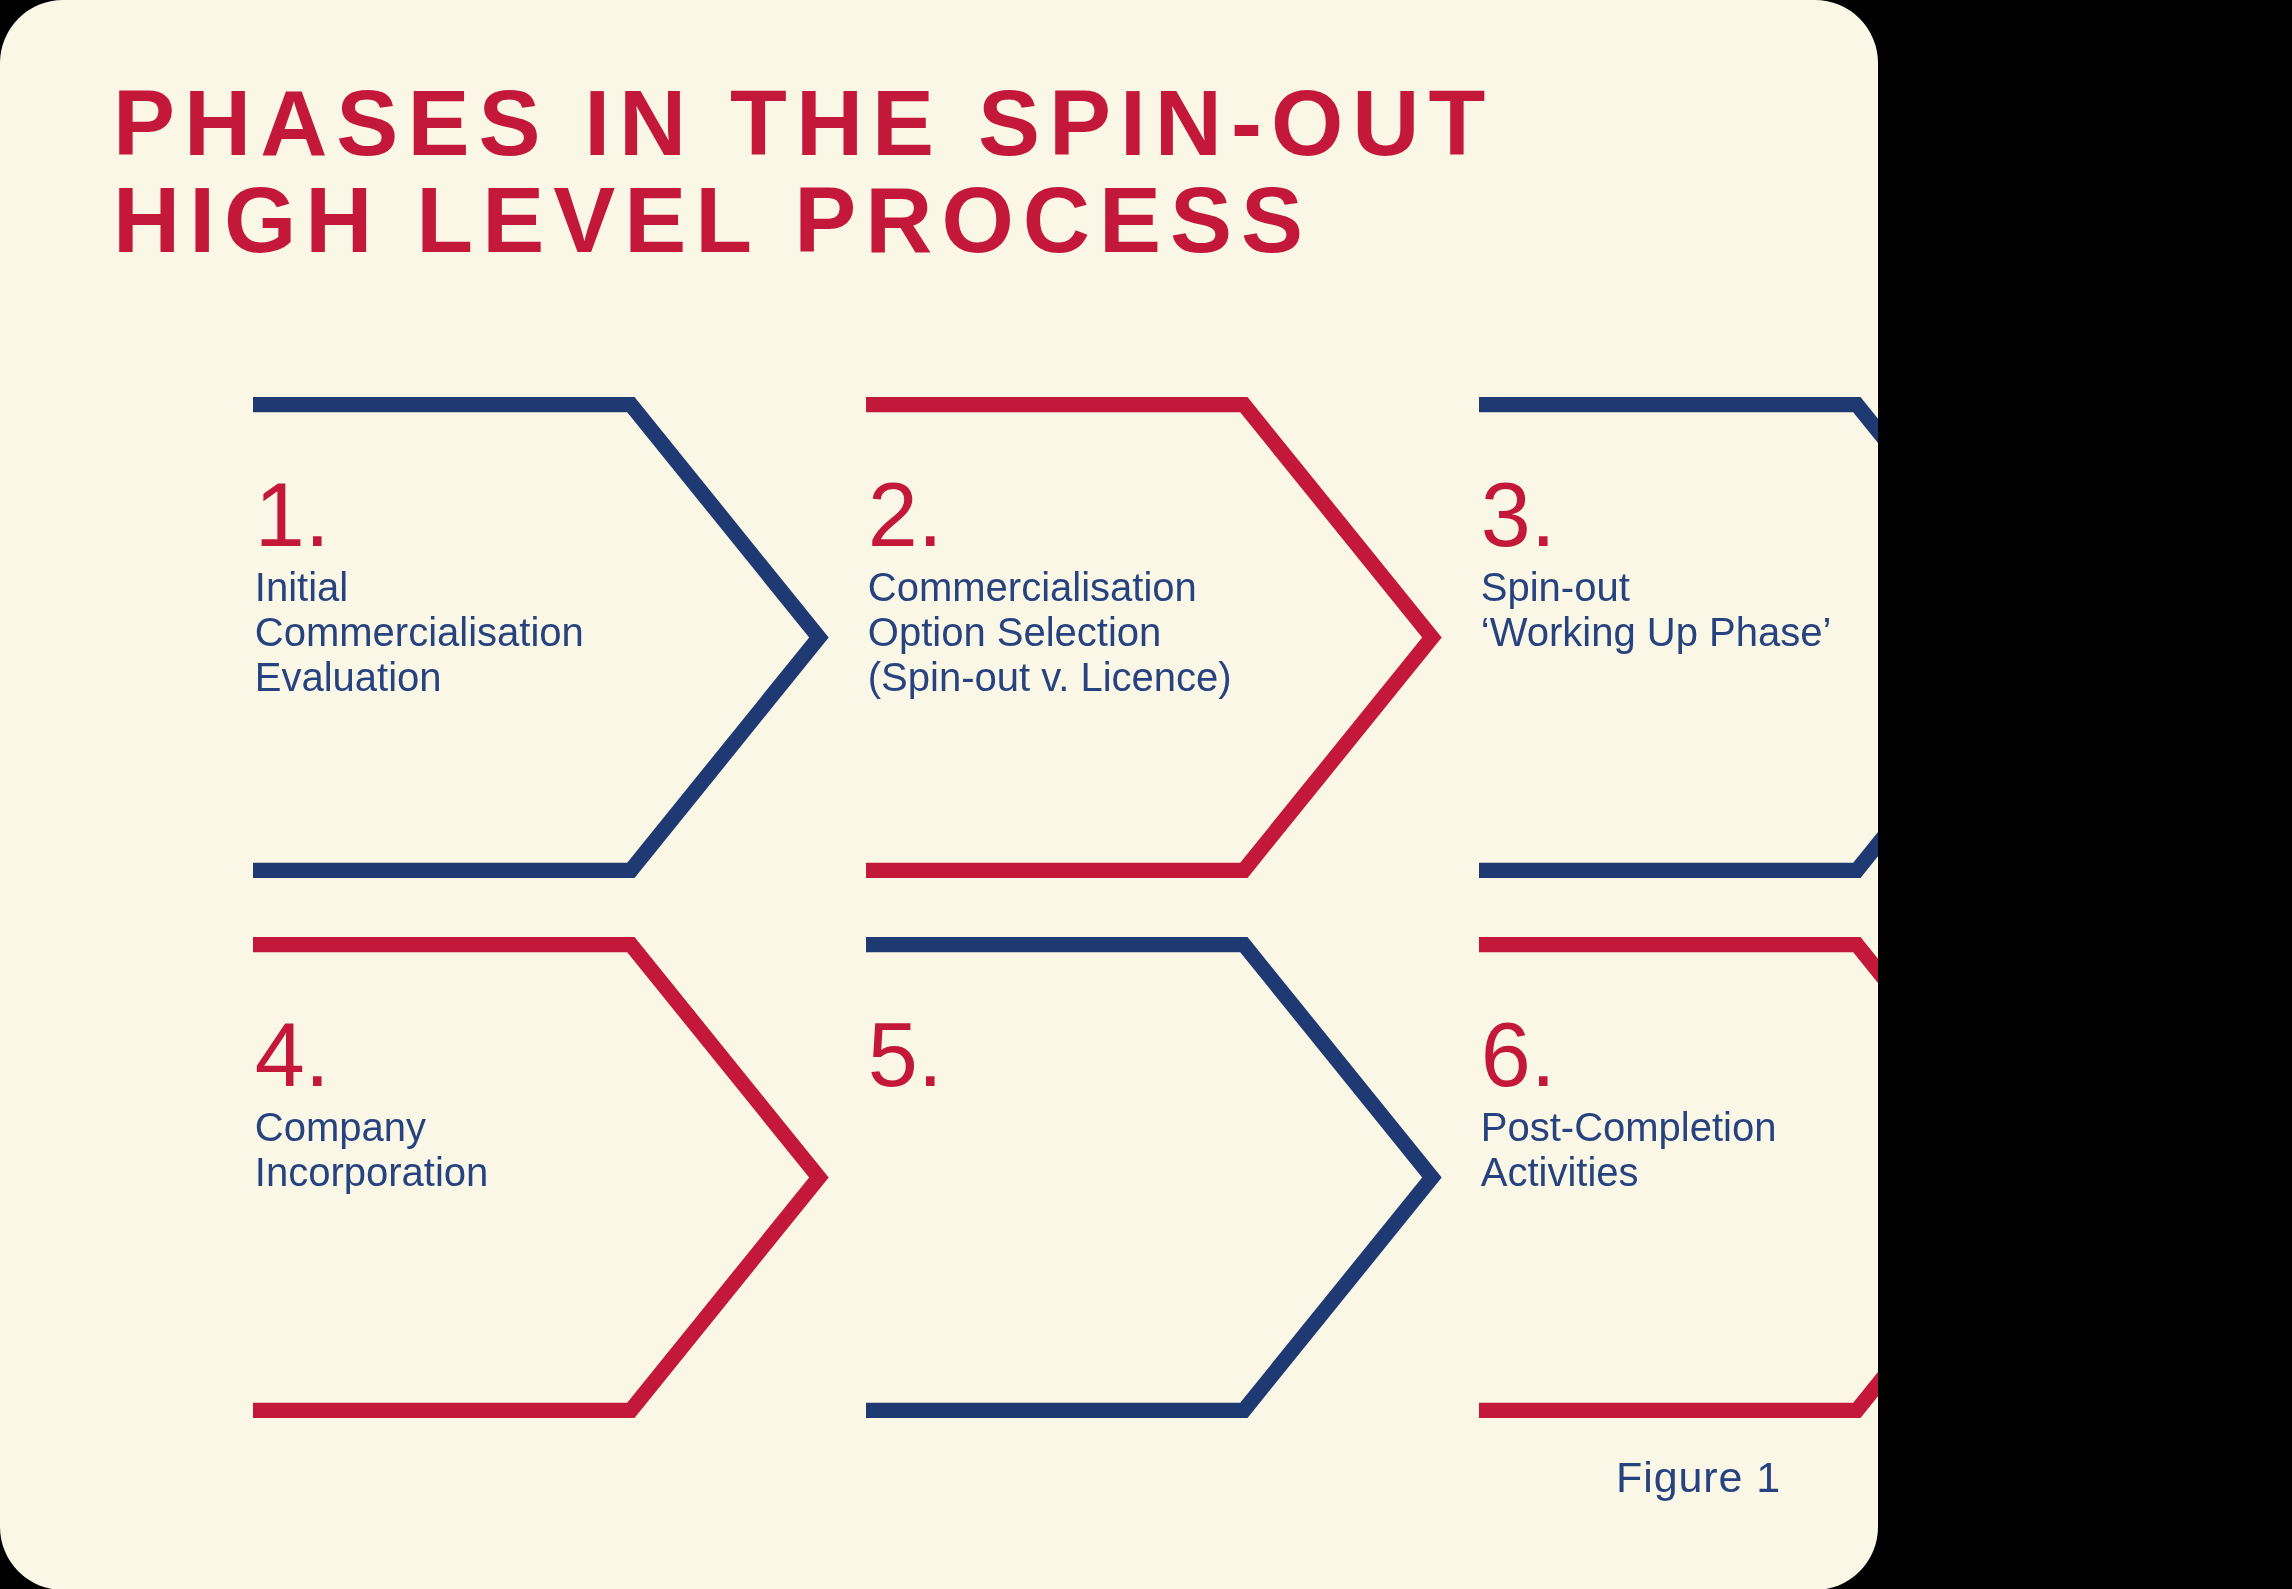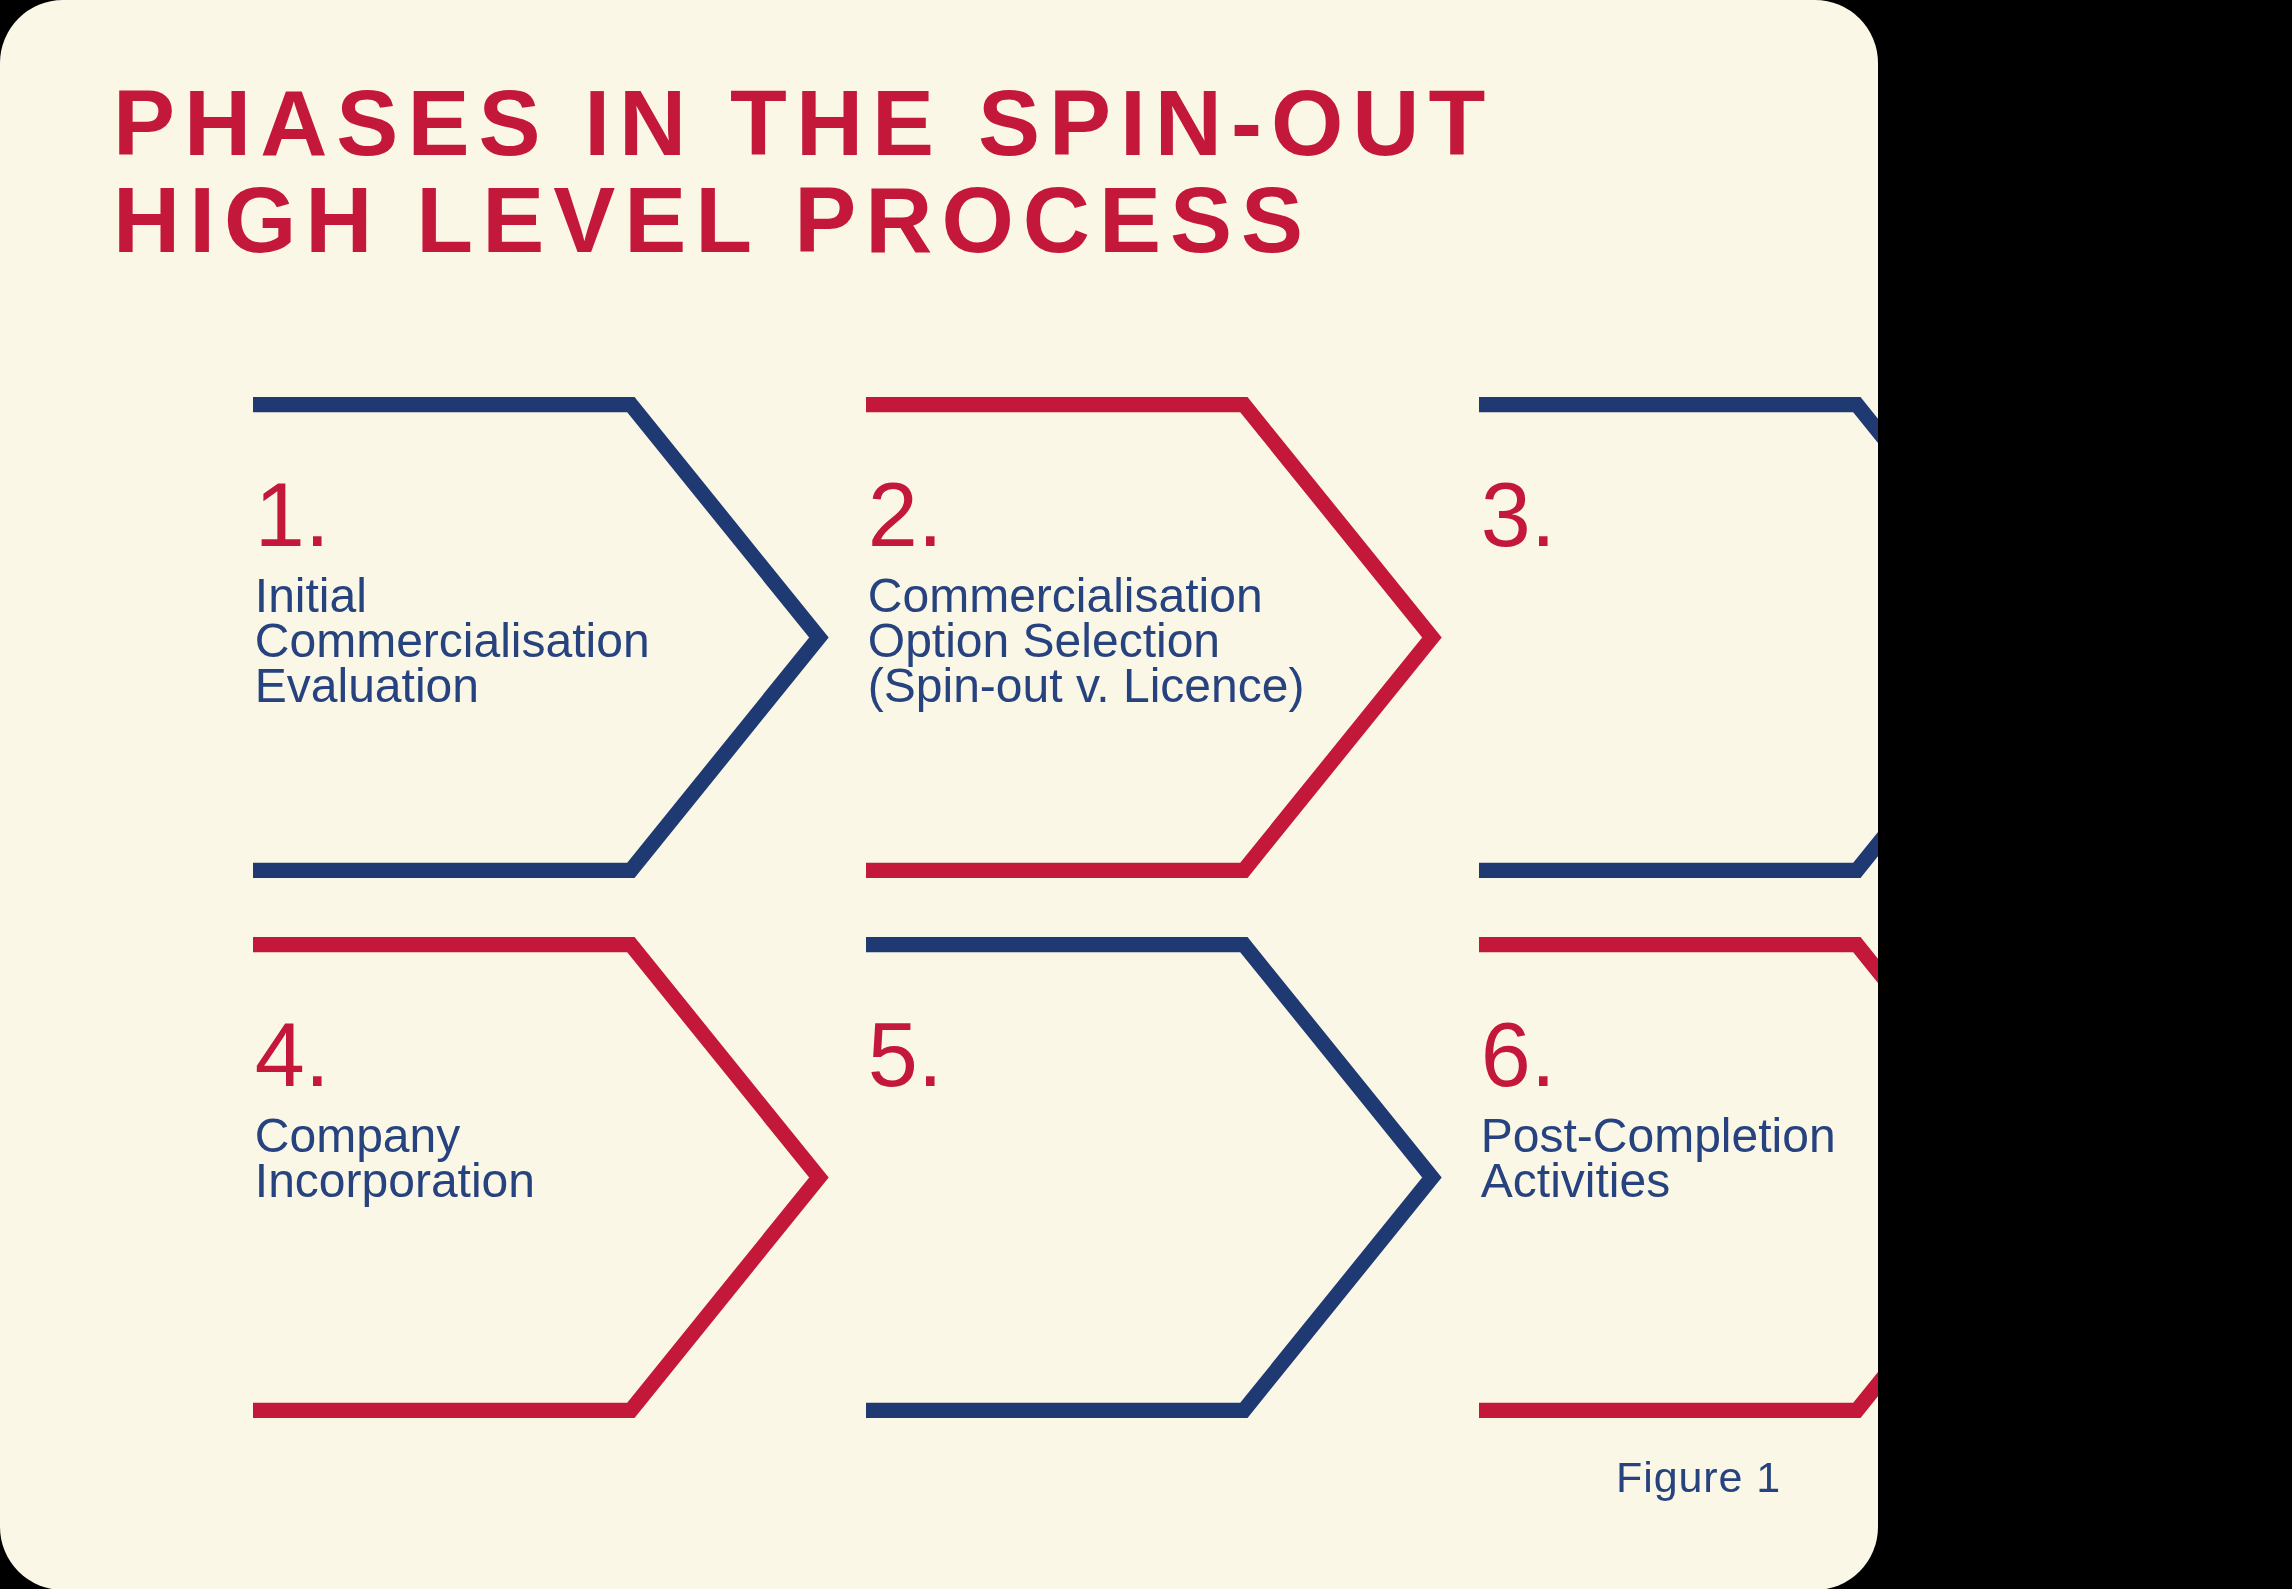--- a/index.html
+++ b/index.html
@@ -52,23 +52,23 @@
     left: 1.8px;
     top: 73px;
     font-size: 90px;
     line-height: 90px;
     font-weight: 400;
     color: var(--red, #C4183A);
   }
   .label {
     position: absolute;
     left: 1.8px;
-    top: 176px;
+    top: 168px;
     width: 502px;
-    font-size: 48px;
+    font-size: 40px;
     line-height: 45px;
     font-weight: 400;
     color: var(--text-blue, #27437F);
     white-space: pre-line;
   }
   .figure-caption {
     position: absolute;
     right: 97px;
     top: 1454px;
     font-size: 43px;
@@ -110,20 +110,22 @@
     <div class="label">Commercialisation
 Option Selection
 (Spin-out v. Licence)</div>
   </div>
 
   <div class="cell pos-r0c2" data-color="blue">
     <svg width="591" height="481" viewBox="0 0 660 537" aria-hidden="true">
       <polyline points="0,8.5 422,8.5 632,268.5 422,528.5 0,528.5"></polyline>
     </svg>
     <div class="num">3.</div>
+    <div class="label">Spin-out
+‘Working Up Phase’</div>
   </div>
 
   <div class="cell pos-r1c0" data-color="red">
     <svg width="591" height="481" viewBox="0 0 660 537" aria-hidden="true">
       <polyline points="0,8.5 422,8.5 632,268.5 422,528.5 0,528.5"></polyline>
     </svg>
     <div class="num">4.</div>
     <div class="label">Company
 Incorporation</div>
   </div>

